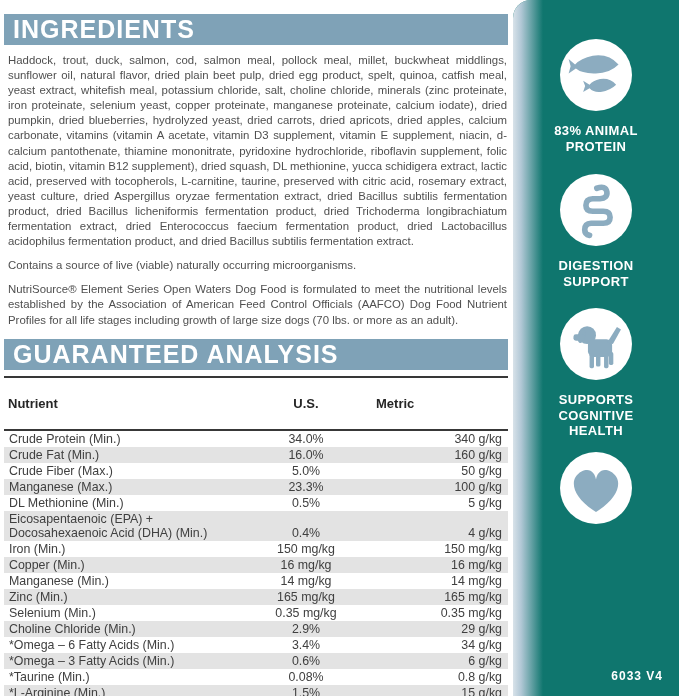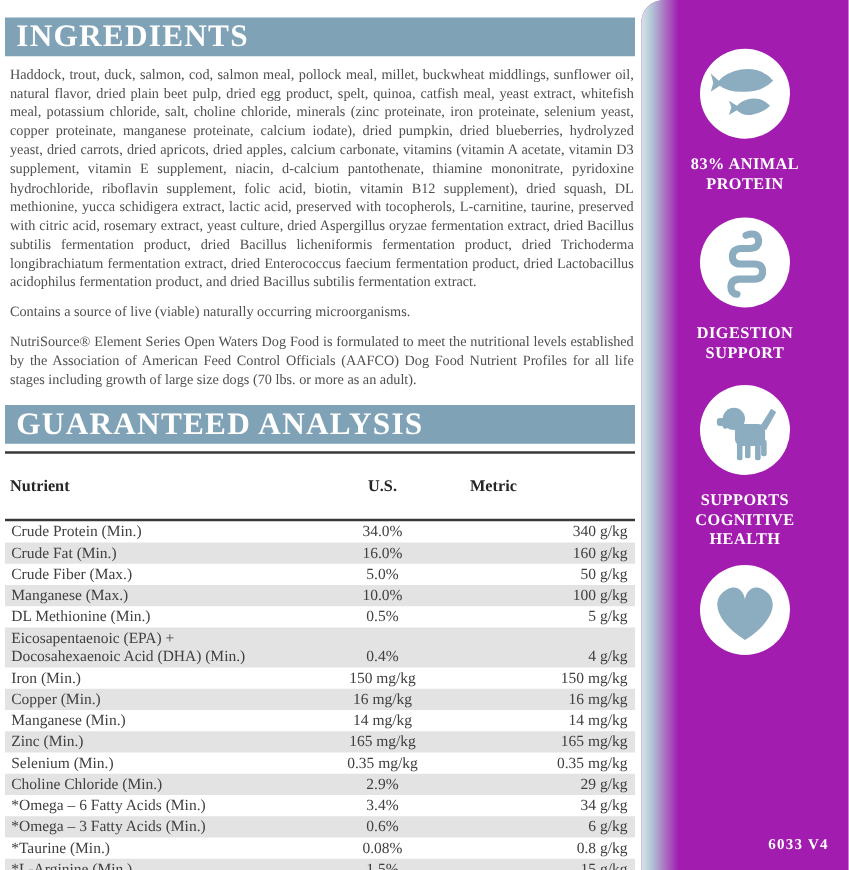--- a/index.html
+++ b/index.html
@@ -1,18 +1,18 @@
 <!DOCTYPE html>
 <html><head>
 <meta charset="utf-8">
 <style>
   * { margin:0; padding:0; box-sizing:border-box; }
   html,body { width:679px; height:696px; background:#ffffff; overflow:hidden;
               font-family:"Liberation Sans", sans-serif; }
-  .page { position:relative; width:679px; height:696px; background:#fff;font-family:Liberation Serif, serif; }
+  .page { position:relative; width:679px; height:696px; background:#fff; }
 
   
   .main { position:absolute; left:0; top:0; width:509px; }
   .section-bar { margin:14px 0 0 4px; width:504px; height:31px; line-height:31px;
                  color:#fff; font-weight:bold; font-size:25px; letter-spacing:1px;
                  padding-left:9px; }
   .body-text { margin:8px 0 0 8px; width:499px; font-size:11.4px; line-height:15.1px;
                color:#4f4f4f; text-align:justify; }
   .note-text { margin:9px 0 0 8px; width:499px; font-size:11.4px; line-height:15.1px;
                color:#4f4f4f; text-align:justify; }
@@ -87,21 +87,21 @@
             <td class="us">16.0%</td>
             <td class="metric">160 g/kg</td>
           </tr>
           <tr>
             <td class="nutrient">Crude Fiber (Max.)</td>
             <td class="us">5.0%</td>
             <td class="metric">50 g/kg</td>
           </tr>
           <tr>
             <td class="nutrient">Manganese (Max.)</td>
-            <td class="us">10.0%</td>
+            <td class="us">23.3%</td>
             <td class="metric">100 g/kg</td>
           </tr>
           <tr>
             <td class="nutrient">DL Methionine (Min.)</td>
             <td class="us">0.5%</td>
             <td class="metric">5 g/kg</td>
           </tr>
           <tr>
             <td class="nutrient">Eicosapentaenoic (EPA) +
 Docosahexaenoic Acid (DHA) (Min.)</td>
@@ -164,21 +164,21 @@
           </tr>
           <tr>
             <td class="nutrient">*Glucosamine (Min.)</td>
             <td class="combined" colspan="2">480 mg/kg</td>
           </tr>
         </tbody>
     </table>
 
   </div>
 
-  <div class="sidebar" style="background:#a21caf; color:#8cacc0">
+  <div class="sidebar" style="background:#0f766e; color:#8cacc0">
     <div class="sidebar-edge"></div>
 
     <div class="badge b1">
       <div class="circle">
         <svg width="58" height="58" viewBox="0 0 72 72" fill="currentColor">
           <path d="M64 23 Q52 9 32 12 Q17 15 10 23 L2 16 L4.5 25 L2 34 L11 28 Q18 34 33 34 Q52 35 64 23 Z"></path>
           <path d="M61 48 Q53 39 41 41 Q32 43 28 48 L20 43 L22.5 49.5 L20 57 L28 52.5 Q33 58 42 57 Q54 55 61 48 Z"></path>
         </svg>
       </div>
       <div class="badge-label">83% ANIMAL

